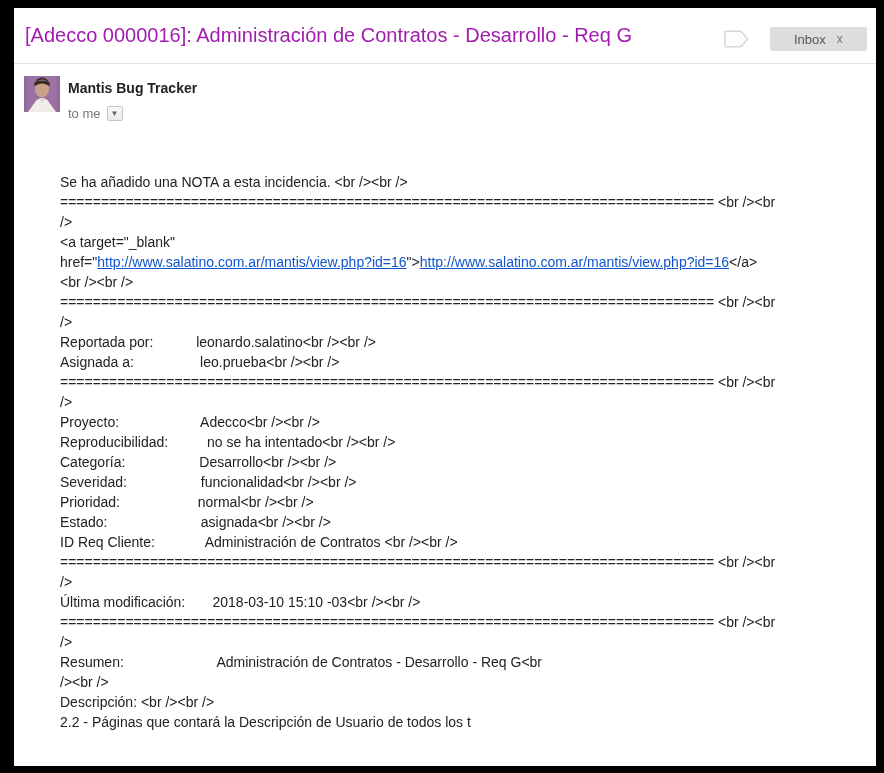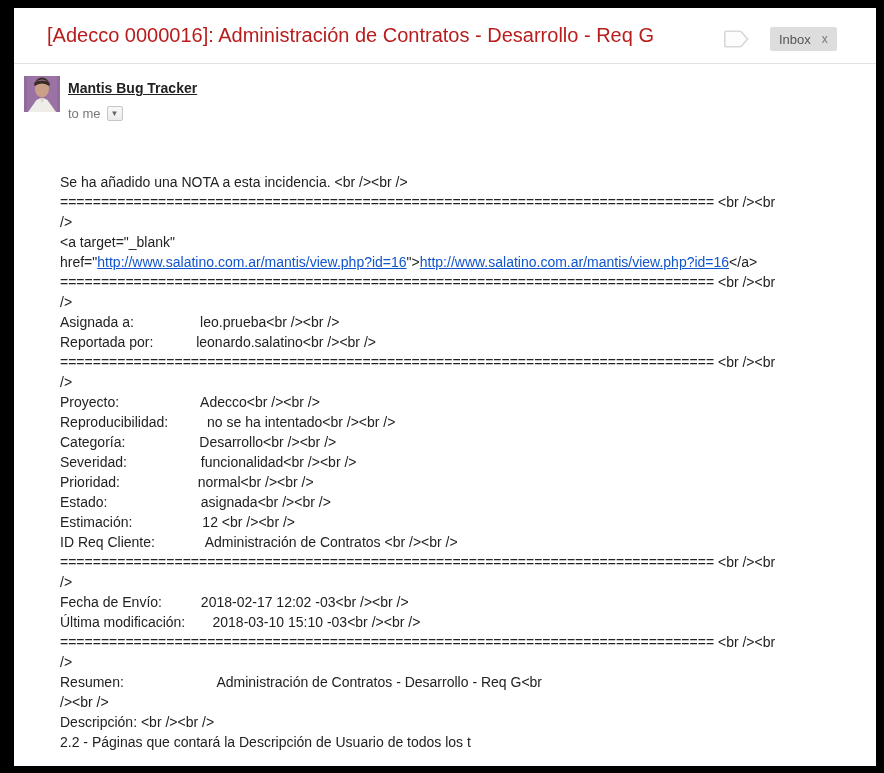--- a/index.html
+++ b/index.html
@@ -17,38 +17,37 @@
     background: #fff;
     overflow: hidden;
   }
   
   .subject {
     position: absolute;
     left: 11px; top: 14px;
     width: 690px;
     font-size: 20px;
     line-height: 26px;
-    color: #b91c1c;
+    color: #a21caf;
     white-space: nowrap;
-    margin-left: 22px;
   }
   .tag-icon {
     position: absolute;
     left: 710px; top: 22px;
     width: 27px; height: 18px;
   }
   .chip {
     position: absolute;
     left: 756px; top: 19px;
     height: 24px;
     background: #dddddd;
     border-radius: 2px;
     display: flex;
     align-items: center;
-    padding: 0 9px;
+    padding: 0 24px;
     font-size: 13px;
     color: #555;
   }
   .chip .chip-x {
     margin-left: 11px;
     font-size: 12px;
     color: #777;
     cursor: pointer;
   }
   .divider {
@@ -63,21 +62,20 @@
     left: 10px; top: 68px;
     width: 36px; height: 36px;
     overflow: hidden;
   }
   .sender-name {
     position: absolute;
     left: 54px; top: 72px;
     font-size: 14px;
     font-weight: bold;
     color: #222;
-    text-decoration: underline;
   }
   .to-row {
     position: absolute;
     left: 54px; top: 98px;
     font-size: 13px;
     color: #777;
     display: flex;
     align-items: flex-start;
   }
   .dd-btn {
@@ -151,37 +149,36 @@
     <span>to me</span>
     <span class="dd-btn">▼</span>
   </div>
 
   <div class="email-body">
       <div class="line"><span>Se ha añadido una NOTA a esta incidencia. &lt;br /&gt;&lt;br /&gt;</span></div>
       <div class="line"><span>================================================================================ &lt;br /&gt;&lt;br</span></div>
       <div class="line"><span>/&gt;</span></div>
       <div class="line"><span>&lt;a target="_blank"</span></div>
       <div class="line"><span>href="</span><a class="mlink" href="#">http://www.salatino.com.ar/mantis/view.php?id=16</a><span>"&gt;</span><a class="mlink" href="#">http://www.salatino.com.ar/mantis/view.php?id=16</a><span>&lt;/a&gt;</span></div>
+      <div class="line"><span>&lt;br /&gt;&lt;br /&gt;</span></div>
       <div class="line"><span>================================================================================ &lt;br /&gt;&lt;br</span></div>
       <div class="line"><span>/&gt;</span></div>
+      <div class="line"><span>Reportada por:           leonardo.salatino&lt;br /&gt;&lt;br /&gt;</span></div>
       <div class="line"><span>Asignada a:                 leo.prueba&lt;br /&gt;&lt;br /&gt;</span></div>
-      <div class="line"><span>Reportada por:           leonardo.salatino&lt;br /&gt;&lt;br /&gt;</span></div>
       <div class="line"><span>================================================================================ &lt;br /&gt;&lt;br</span></div>
       <div class="line"><span>/&gt;</span></div>
       <div class="line"><span>Proyecto:                     Adecco&lt;br /&gt;&lt;br /&gt;</span></div>
       <div class="line"><span>Reproducibilidad:          no se ha intentado&lt;br /&gt;&lt;br /&gt;</span></div>
       <div class="line"><span>Categoría:                   Desarrollo&lt;br /&gt;&lt;br /&gt;</span></div>
       <div class="line"><span>Severidad:                   funcionalidad&lt;br /&gt;&lt;br /&gt;</span></div>
       <div class="line"><span>Prioridad:                    normal&lt;br /&gt;&lt;br /&gt;</span></div>
       <div class="line"><span>Estado:                        asignada&lt;br /&gt;&lt;br /&gt;</span></div>
-      <div class="line"><span>Estimación:                  12 &lt;br /&gt;&lt;br /&gt;</span></div>
       <div class="line"><span>ID Req Cliente:             Administración de Contratos &lt;br /&gt;&lt;br /&gt;</span></div>
       <div class="line"><span>================================================================================ &lt;br /&gt;&lt;br</span></div>
       <div class="line"><span>/&gt;</span></div>
-      <div class="line"><span>Fecha de Envío:          2018-02-17 12:02 -03&lt;br /&gt;&lt;br /&gt;</span></div>
       <div class="line"><span>Última modificación:       2018-03-10 15:10 -03&lt;br /&gt;&lt;br /&gt;</span></div>
       <div class="line"><span>================================================================================ &lt;br /&gt;&lt;br</span></div>
       <div class="line"><span>/&gt;</span></div>
       <div class="line"><span>Resumen:                        Administración de Contratos - Desarrollo - Req G&lt;br</span></div>
       <div class="line"><span>/&gt;&lt;br /&gt;</span></div>
       <div class="line"><span>Descripción: &lt;br /&gt;&lt;br /&gt;</span></div>
       <div class="line"><span>2.2 - Páginas que contará la Descripción de Usuario de todos los t</span></div>
     </div>
 
 </div>

